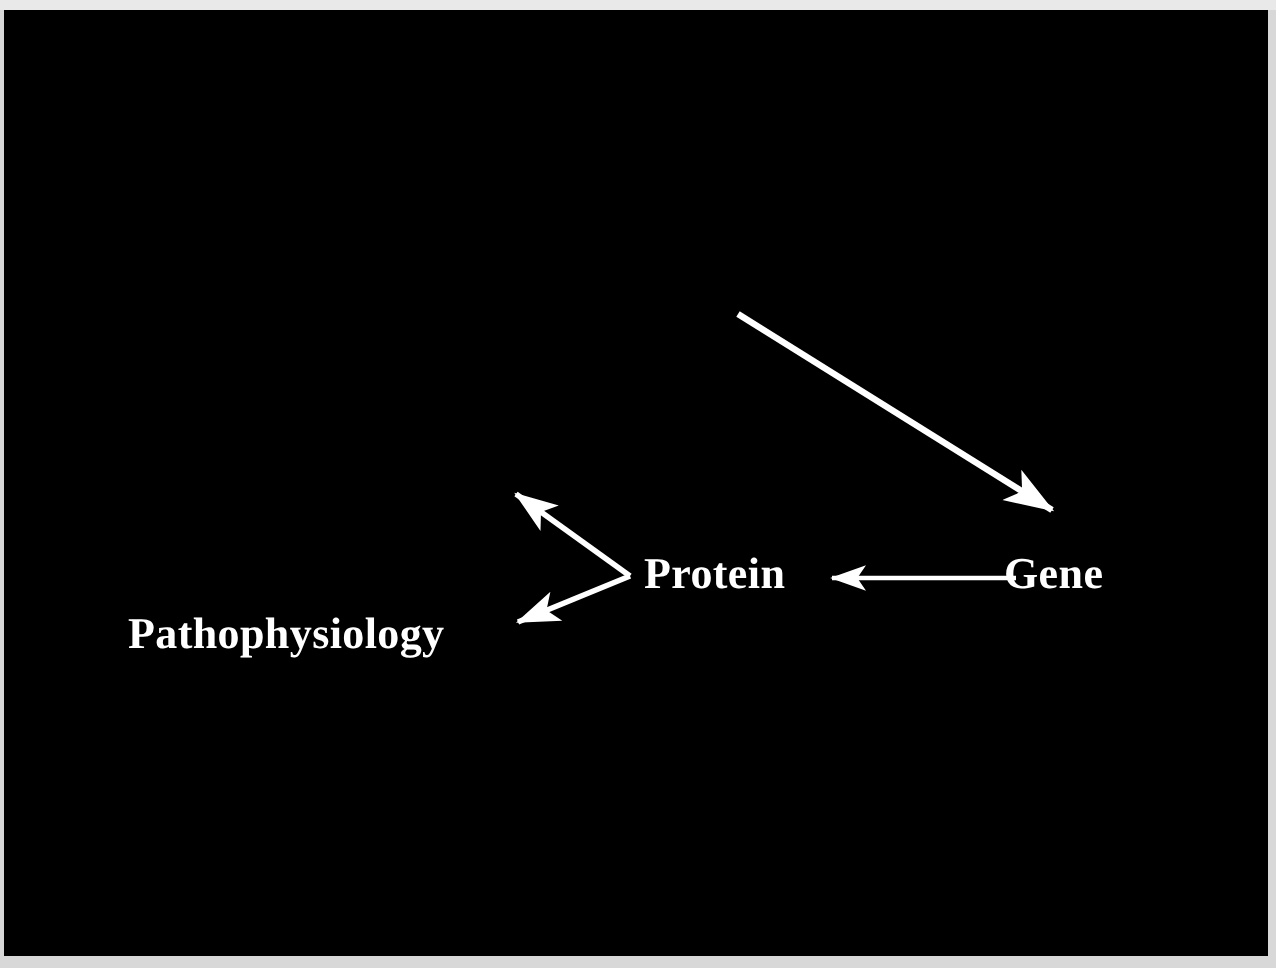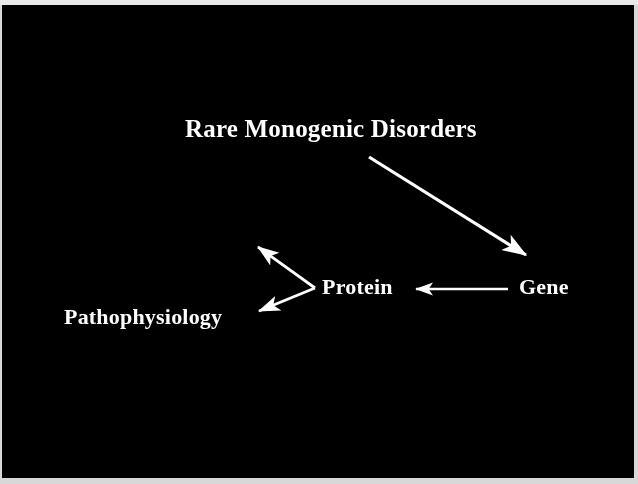--- a/index.html
+++ b/index.html
@@ -72,42 +72,41 @@
   }
 
   .node-protein {
     font-size: 22px;
     left: 320px;
     top: 271px;
   }
 
   .node-gene {
     font-size: 22px;
-    left: 517px;
+    left: 500px;
     top: 271px;
   }
 
   #arrow-layer {
     position: absolute;
     left: 0;
     top: 0;
     width: 638px;
     height: 484px;
     pointer-events: none;
   }
 </style>
 </head>
 <body>
 
 <div id="slide">
   <div class="top-band"></div>
 
   <div id="canvas">
 
-    <div class="label title">Rare Monogenic Disorders</div>
 
 
     <div class="label node-pathophysiology">Pathophysiology</div>
 
     <div class="label node-protein">Protein</div>
 
     <div class="label node-gene">Gene</div>
 
     <svg id="arrow-layer" viewBox="0 0 638 484" width="638" height="484">
       <defs>

